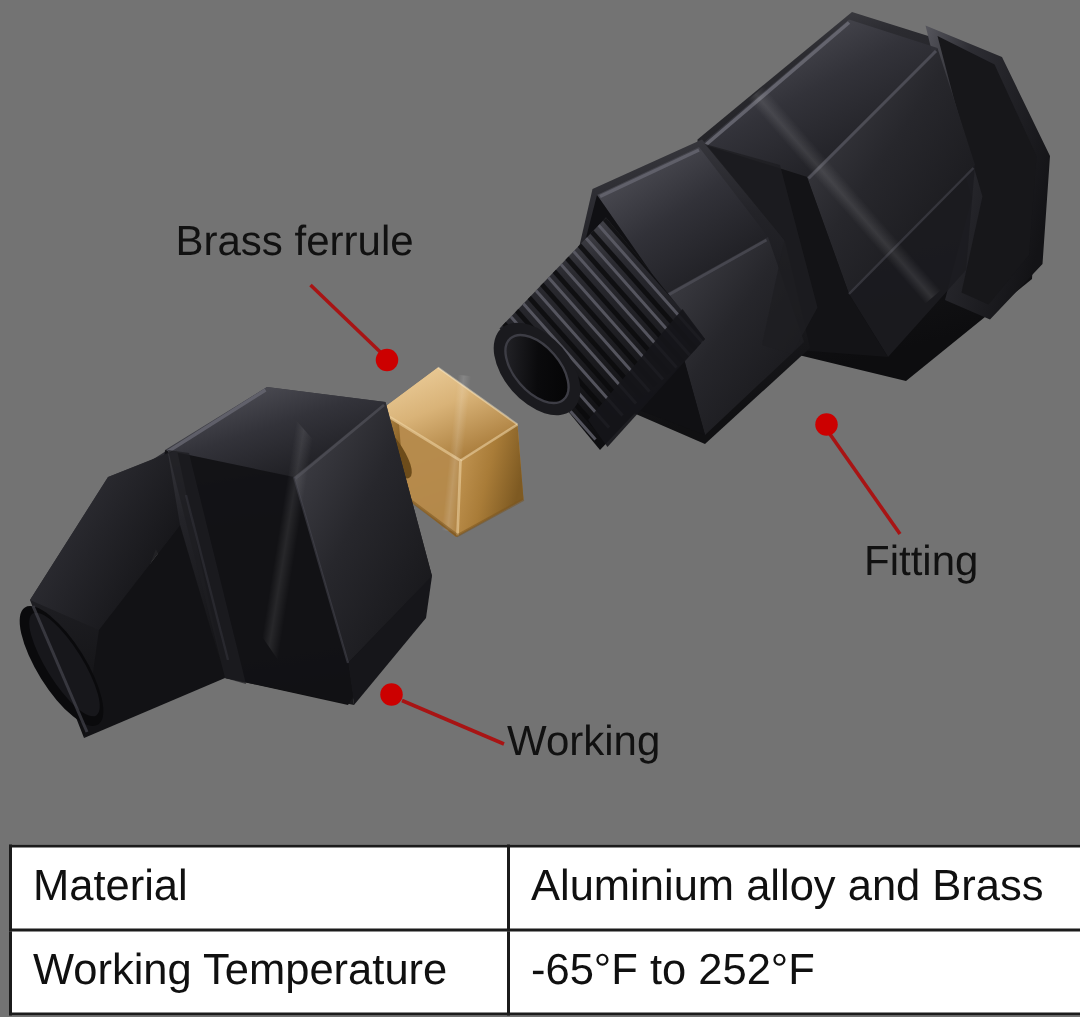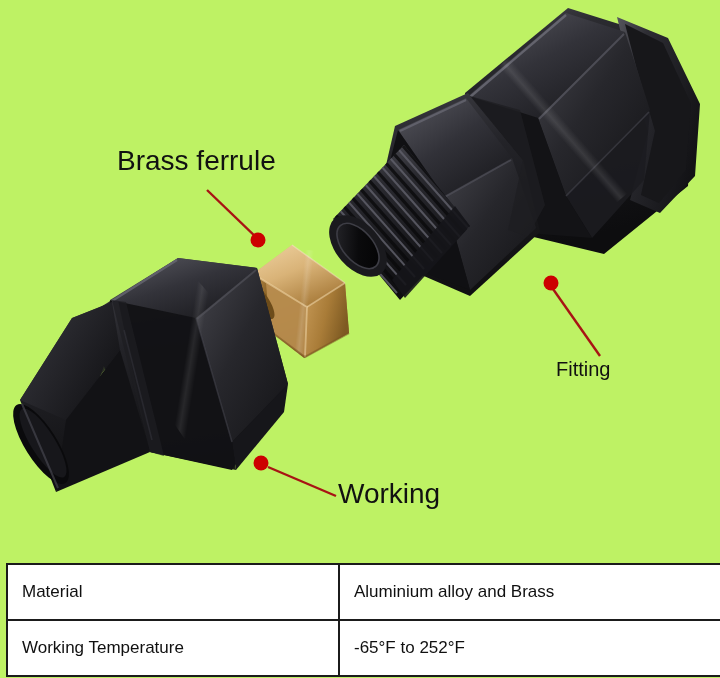--- a/index.html
+++ b/index.html
@@ -8,21 +8,21 @@
     background: #ffffff;
   }
   body {
     font-family: "Liberation Sans", sans-serif;
     -webkit-font-smoothing: antialiased;
   }
   #page {
     position: relative;
     width: 720px;
     height: 678px;
-    background: #bef264;
+    background: #737373;
     overflow: hidden;
   }
   #diagram {
     position: absolute;
     left: 0;
     top: 0;
     width: 720px;
     height: 560px;
   }
   .callout-text {
@@ -31,43 +31,43 @@
     color: #111111;
     white-space: nowrap;
     font-weight: 400;
   }
   #label-brass-ferrule {
     left: 117px;
     top: 145px;
     font-size: 28px;
   }
   #label-fitting {
-    left: 556px;
+    left: 576px;
     top: 358px;
-    font-size: 20px;
+    font-size: 28px;
   }
   #label-collar {
     left: 338px;
     top: 478px;
     font-size: 28px;
   }
   
   #spec-table {
     position: absolute;
     left: 6px;
     top: 563px;
     width: 708px;
     border-collapse: collapse;
     table-layout: fixed;
     background: #ffffff;
   }
   #spec-table td {
     border: 2px solid #1b1b1b;
     font-family: "Liberation Sans", sans-serif;
-    font-size: 17px;
+    font-size: 29px;
     color: #101010;
     height: 54px;
     padding: 0 0 0 14px;
     vertical-align: middle;
     line-height: 1.1;
     overflow: hidden;
   }
   #spec-table td.col-label { width: 316px; }
   #spec-table td.col-value { width: 390px; }
 </style>

